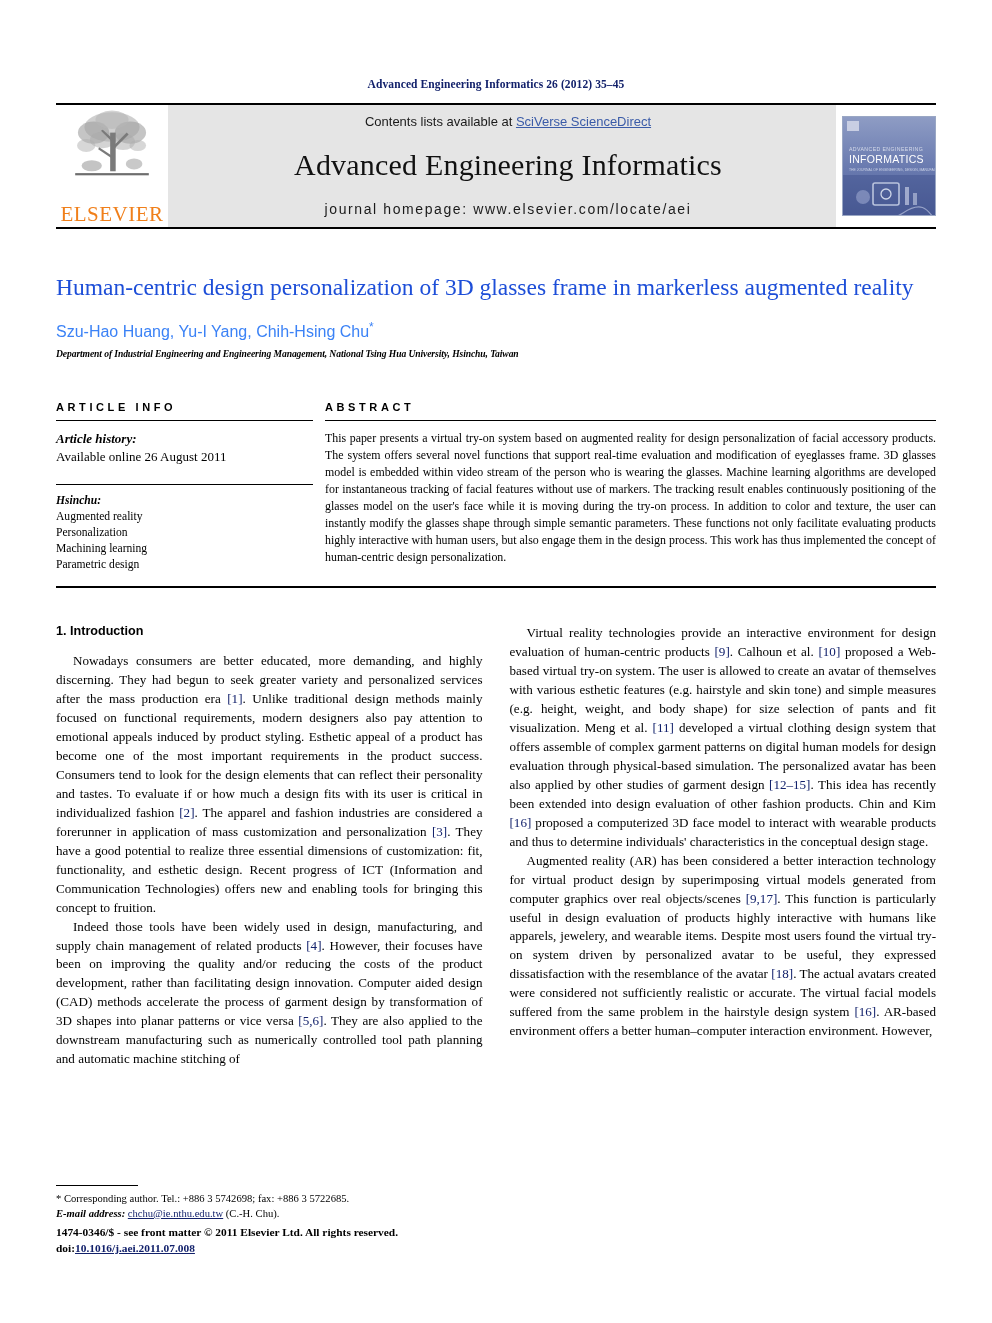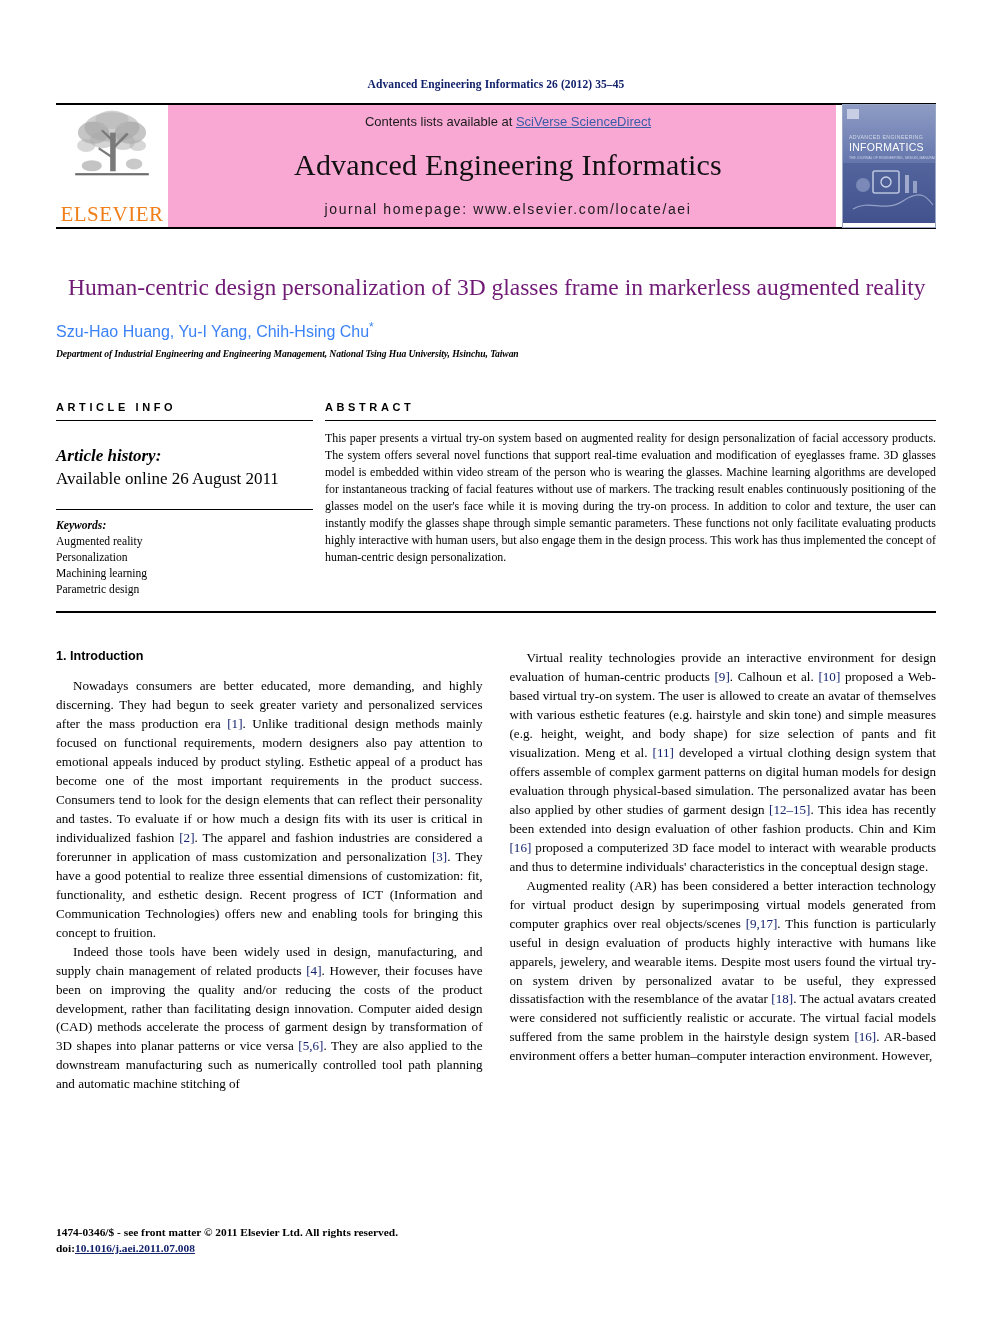--- a/index.html
+++ b/index.html
@@ -56,21 +56,21 @@
   .elsevier-word {
     font-family: "Liberation Serif", serif;
     font-size: 21px;
     letter-spacing: 0.5px;
     color: #f07f1a;
     line-height: 1;
     margin-top: 18px;
   }
   .masthead-center {
     flex: 1 1 auto;
-    background: #f9a8d4;
+    background: #e5e5e5;
     display: flex;
     flex-direction: column;
     align-items: center;
     justify-content: space-between;
     padding: 9px 0 10px 12px;
     box-sizing: border-box;
   }
   .contents-line {
     font-family: "Liberation Sans", sans-serif;
     font-size: 13px;
@@ -89,40 +89,39 @@
     font-family: "Liberation Sans", sans-serif;
     font-size: 14px;
     color: #1a1a1a;
     letter-spacing: 1.6px;
   }
   .cover-thumb {
     flex: 0 0 94px;
     width: 94px;
     margin: 0 0 0 6px;
     align-self: center;
-    height: 124px;
+    height: 100px;
     position: relative;
     overflow: hidden;
     border: 1px solid #9aa7c4;
     box-sizing: border-box;
   }
 
   
   .title-rule {
     border-top: 2.5px solid #000;
     margin-top: 0px;
   }
   .article-title {
     font-family: "Liberation Serif", serif;
     font-size: 23.5px;
     line-height: 1.26;
     margin-top: 44px;
-    color: #701a75;
+    color: #1d4ed8;
     font-weight: normal;
-    margin-left: 12px;
   }
   .authors {
     font-family: "Liberation Sans", sans-serif;
     font-size: 16px;
     margin-top: 17px;
     color: #3b82f6;
   }
   .authors sup {
     font-size: 12px;
     vertical-align: super;
@@ -157,23 +156,23 @@
     font-size: 11px;
     letter-spacing: 3.6px;
     color: #000;
   }
   .thin-rule {
     border-top: 1px solid #000;
     margin-top: 7px;
   }
   .hist-block {
     font-family: "Liberation Serif", serif;
-    font-size: 17px;
+    font-size: 13px;
     line-height: 1.38;
-    margin-top: 23px;
+    margin-top: 9px;
     padding-bottom: 11px;
   }
   .hist-block .lbl,
   .kw-block .lbl {
     font-style: italic;
     font-weight: bold;
     display: block;
   }
   .kw-block {
     font-family: "Liberation Serif", serif;
@@ -339,21 +338,21 @@
 
     <div class="col-info">
       <div class="sec-head">ARTICLE INFO</div>
       <div class="thin-rule"></div>
       <div class="hist-block">
         <span class="lbl">Article history:</span>
         <span>Available online 26 August 2011</span>
       </div>
       <div class="thin-rule"></div>
       <div class="kw-block">
-        <span class="lbl">Keywords:</span>
+        <span class="lbl">Hsinchu:</span>
         <div>Augmented reality</div>
         <div>Personalization</div>
         <div>Machining learning</div>
         <div>Parametric design</div>
       </div>
     </div>
 
     <div class="col-abstract">
       <div class="sec-head">ABSTRACT</div>
       <div class="thin-rule"></div>
@@ -370,20 +369,29 @@
       <p class="body-p">Nowadays consumers are better educated, more demanding, and highly discerning. They had begun to seek greater variety and personalized services after the mass production era <span class="ref">[1]</span>. Unlike traditional design methods mainly focused on functional requirements, modern designers also pay attention to emotional appeals induced by product styling. Esthetic appeal of a product has become one of the most important requirements in the product success. Consumers tend to look for the design elements that can reflect their personality and tastes. To evaluate if or how much a design fits with its user is critical in individualized fashion <span class="ref">[2]</span>. The apparel and fashion industries are considered a forerunner in application of mass customization and personalization <span class="ref">[3]</span>. They have a good potential to realize three essential dimensions of customization: fit, functionality, and esthetic design. Recent progress of ICT (Information and Communication Technologies) offers new and enabling tools for bringing this concept to fruition.</p>
       <p class="body-p">Indeed those tools have been widely used in design, manufacturing, and supply chain management of related products <span class="ref">[4]</span>. However, their focuses have been on improving the quality and/or reducing the costs of the product development, rather than facilitating design innovation. Computer aided design (CAD) methods accelerate the process of garment design by transformation of 3D shapes into planar patterns or vice versa <span class="ref">[5,6]</span>. They are also applied to the downstream manufacturing such as numerically controlled tool path planning and automatic machine stitching of</p>
     </div>
 
     <div class="bcol">
       <p class="body-p">Virtual reality technologies provide an interactive environment for design evaluation of human-centric products <span class="ref">[9]</span>. Calhoun et al. <span class="ref">[10]</span> proposed a Web-based virtual try-on system. The user is allowed to create an avatar of themselves with various esthetic features (e.g. hairstyle and skin tone) and simple measures (e.g. height, weight, and body shape) for size selection of pants and fit visualization. Meng et al. <span class="ref">[11]</span> developed a virtual clothing design system that offers assemble of complex garment patterns on digital human models for design evaluation through physical-based simulation. The personalized avatar has been also applied by other studies of garment design <span class="ref">[12–15]</span>. This idea has recently been extended into design evaluation of other fashion products. Chin and Kim <span class="ref">[16]</span> proposed a computerized 3D face model to interact with wearable products and thus to determine individuals' characteristics in the conceptual design stage.</p>
       <p class="body-p">Augmented reality (AR) has been considered a better interaction technology for virtual product design by superimposing virtual models generated from computer graphics over real objects/scenes <span class="ref">[9,17]</span>. This function is particularly useful in design evaluation of products highly interactive with humans like apparels, jewelery, and wearable items. Despite most users found the virtual try-on system driven by personalized avatar to be useful, they expressed dissatisfaction with the resemblance of the avatar <span class="ref">[18]</span>. The actual avatars created were considered not sufficiently realistic or accurate. The virtual facial models suffered from the same problem in the hairstyle design system <span class="ref">[16]</span>. AR-based environment offers a better human–computer interaction environment. However,</p>
     </div>
   </div>
 
+  <div class="footnote-area">
+    <div class="fn-rule"></div>
+    <div class="fn-line">* Corresponding author. Tel.: +886 3 5742698; fax: +886 3 5722685.</div>
+    <div class="fn-line">
+      <span class="em">E-mail address:</span>
+      <a class="fn-mail" href="#">chchu@ie.nthu.edu.tw</a>
+      <span>(C.-H. Chu).</span>
+    </div>
+  </div>
 
   <div class="imprint">
     <div>1474-0346/$ - see front matter © 2011 Elsevier Ltd. All rights reserved.</div>
     <div>
       <span>doi:</span><a class="doi-val" href="#">10.1016/j.aei.2011.07.008</a>
     </div>
   </div>
 
 </div>
 

